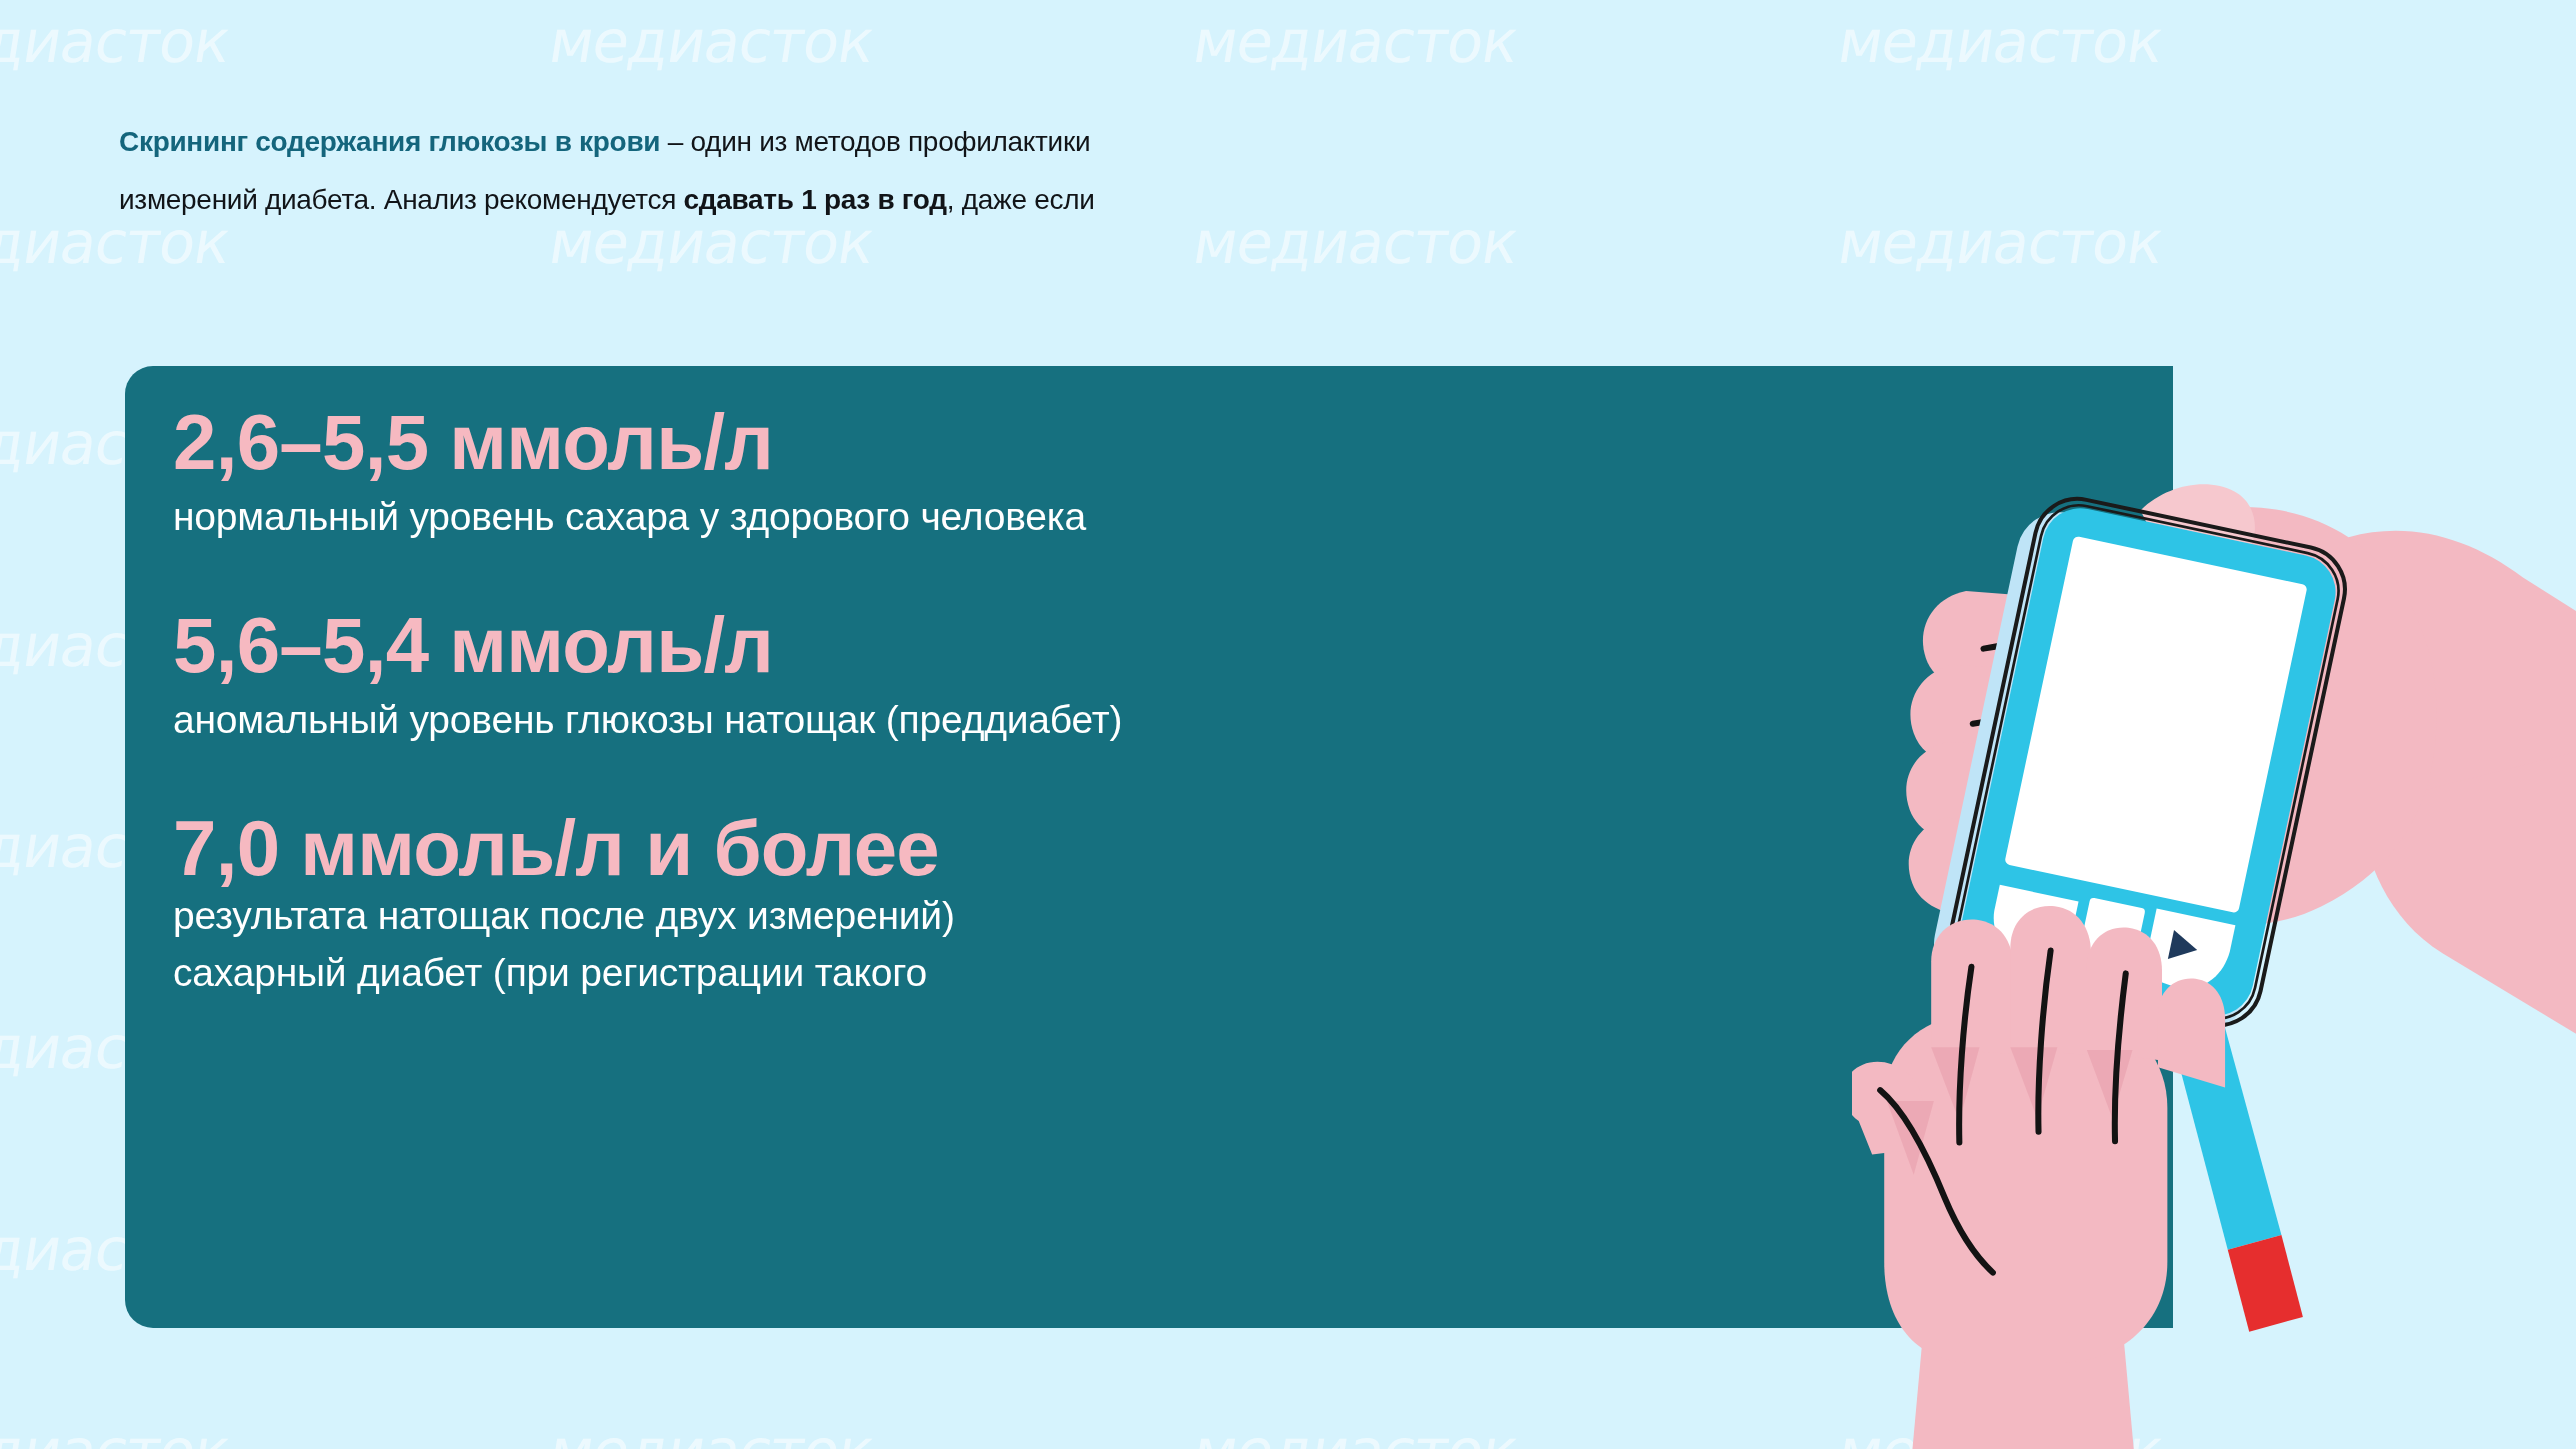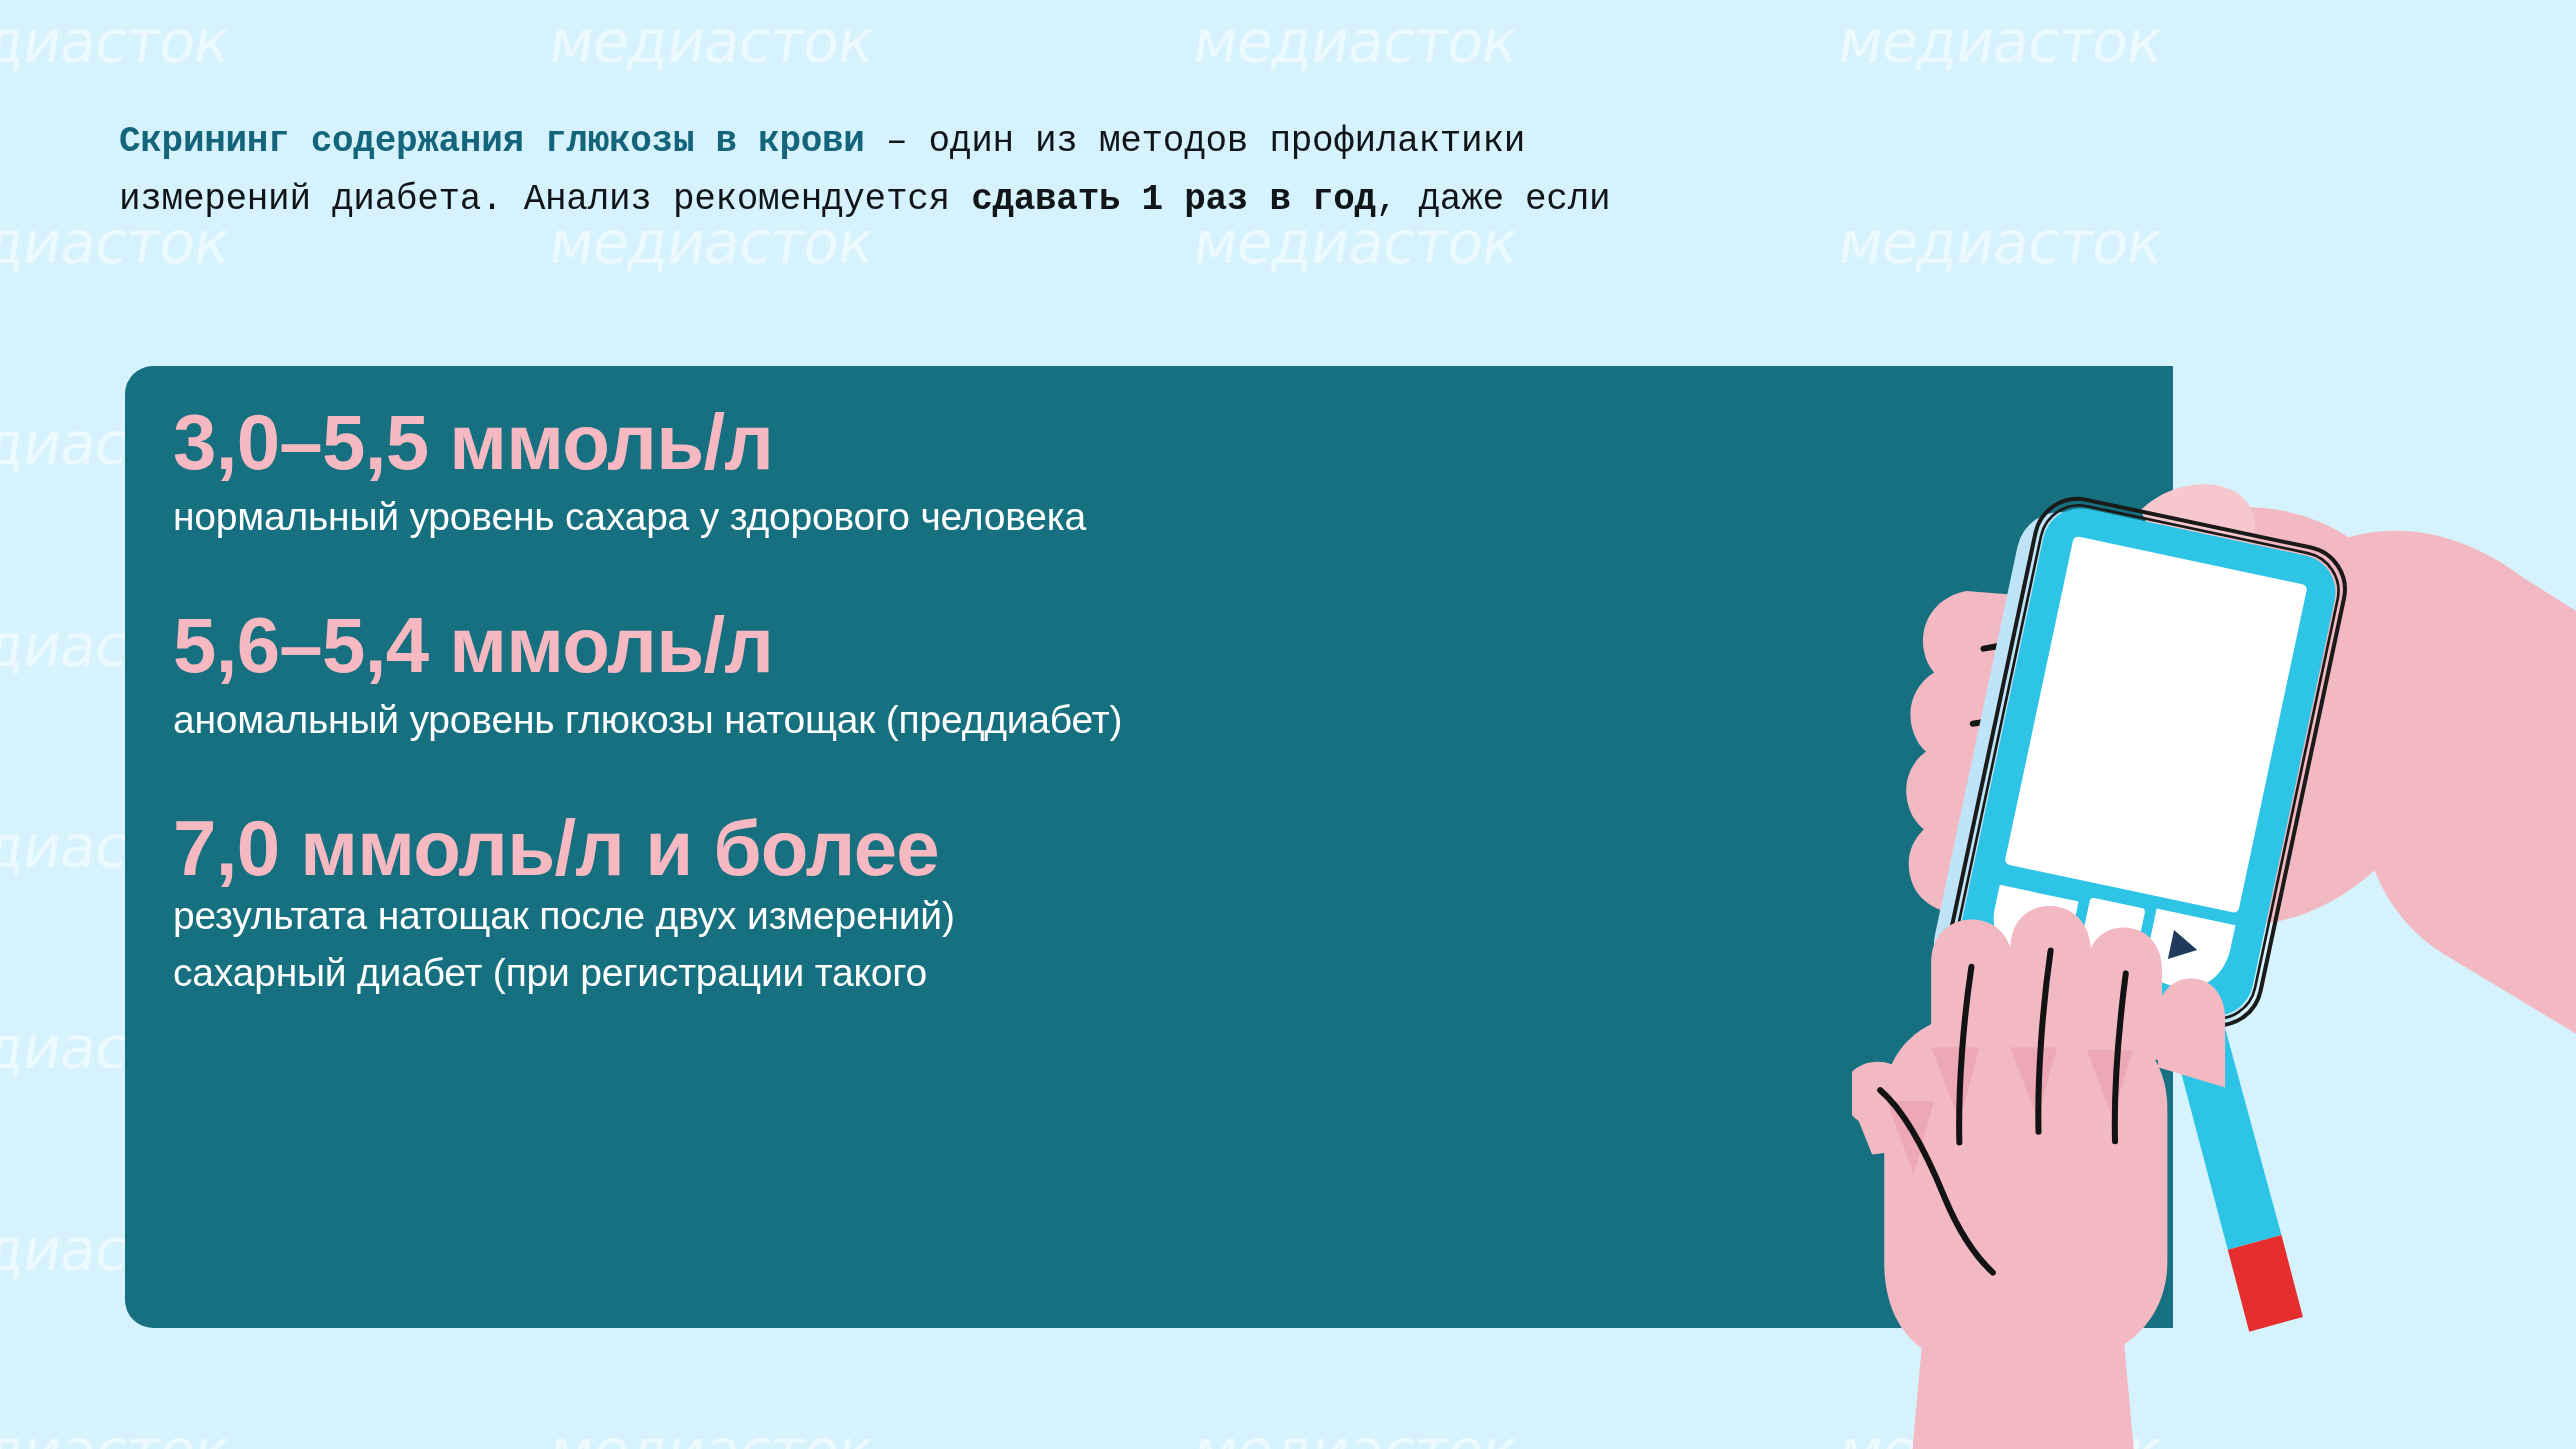--- a/index.html
+++ b/index.html
@@ -39,27 +39,26 @@
 
   
   #header-block {
     position: absolute;
     left: 119px;
     top: 113px;
     width: 2295px;
     z-index: 8;
   }
   .hdr-line {
-    font-size: 36px;
+    font-size: 28px;
     line-height: 58px;
     color: #111418;
     font-weight: 400;
     letter-spacing: -0.3px;
     white-space: nowrap;
-    font-family: Liberation Mono, monospace;
   }
   .hdr-strong-teal {
     font-weight: 700;
     color: #14657c;
   }
   .hdr-strong-dark {
     font-weight: 700;
     color: #111418;
   }
 
@@ -179,21 +178,21 @@
 <div id="header-block">
   <div class="hdr-line"><span class="hdr-strong-teal">Скрининг содержания глюкозы в крови</span><span> – один из методов профилактики</span></div>
   <div class="hdr-line"><span>измерений диабета. Анализ рекомендуется </span><span class="hdr-strong-dark">сдавать 1 раз в год</span><span>, даже если</span></div>
 </div>
 
 <div id="info-panel"></div>
 
 <div id="panel-content">
 
   <div class="stat-block">
-    <div class="stat-value">3,0–5,5 ммоль/л</div>
+    <div class="stat-value">2,6–5,5 ммоль/л</div>
     <div class="stat-desc">нормальный уровень сахара у здорового человека</div>
   </div>
 
   <div class="spacer-1"></div>
 
   <div class="stat-block">
     <div class="stat-value">5,6–5,4 ммоль/л</div>
     <div class="stat-desc">аномальный уровень глюкозы натощак (преддиабет)</div>
   </div>
 

